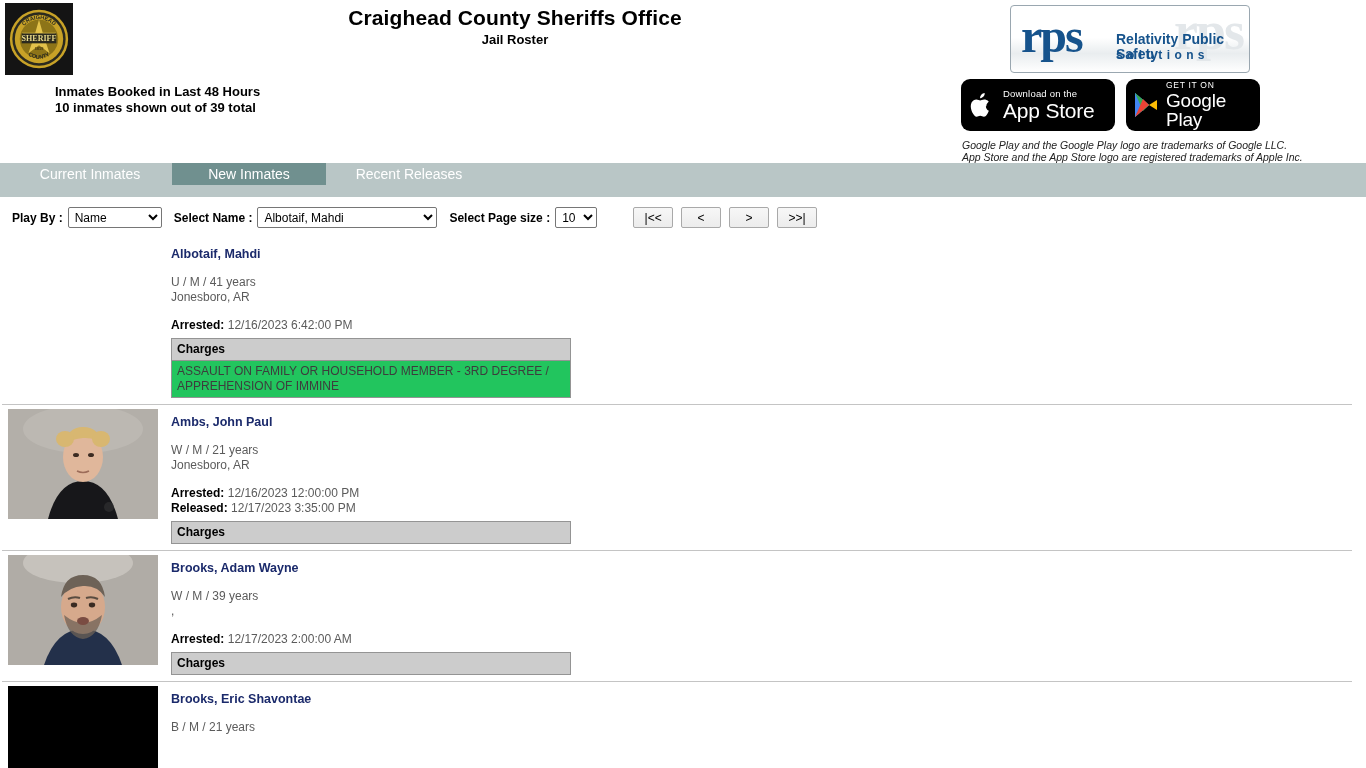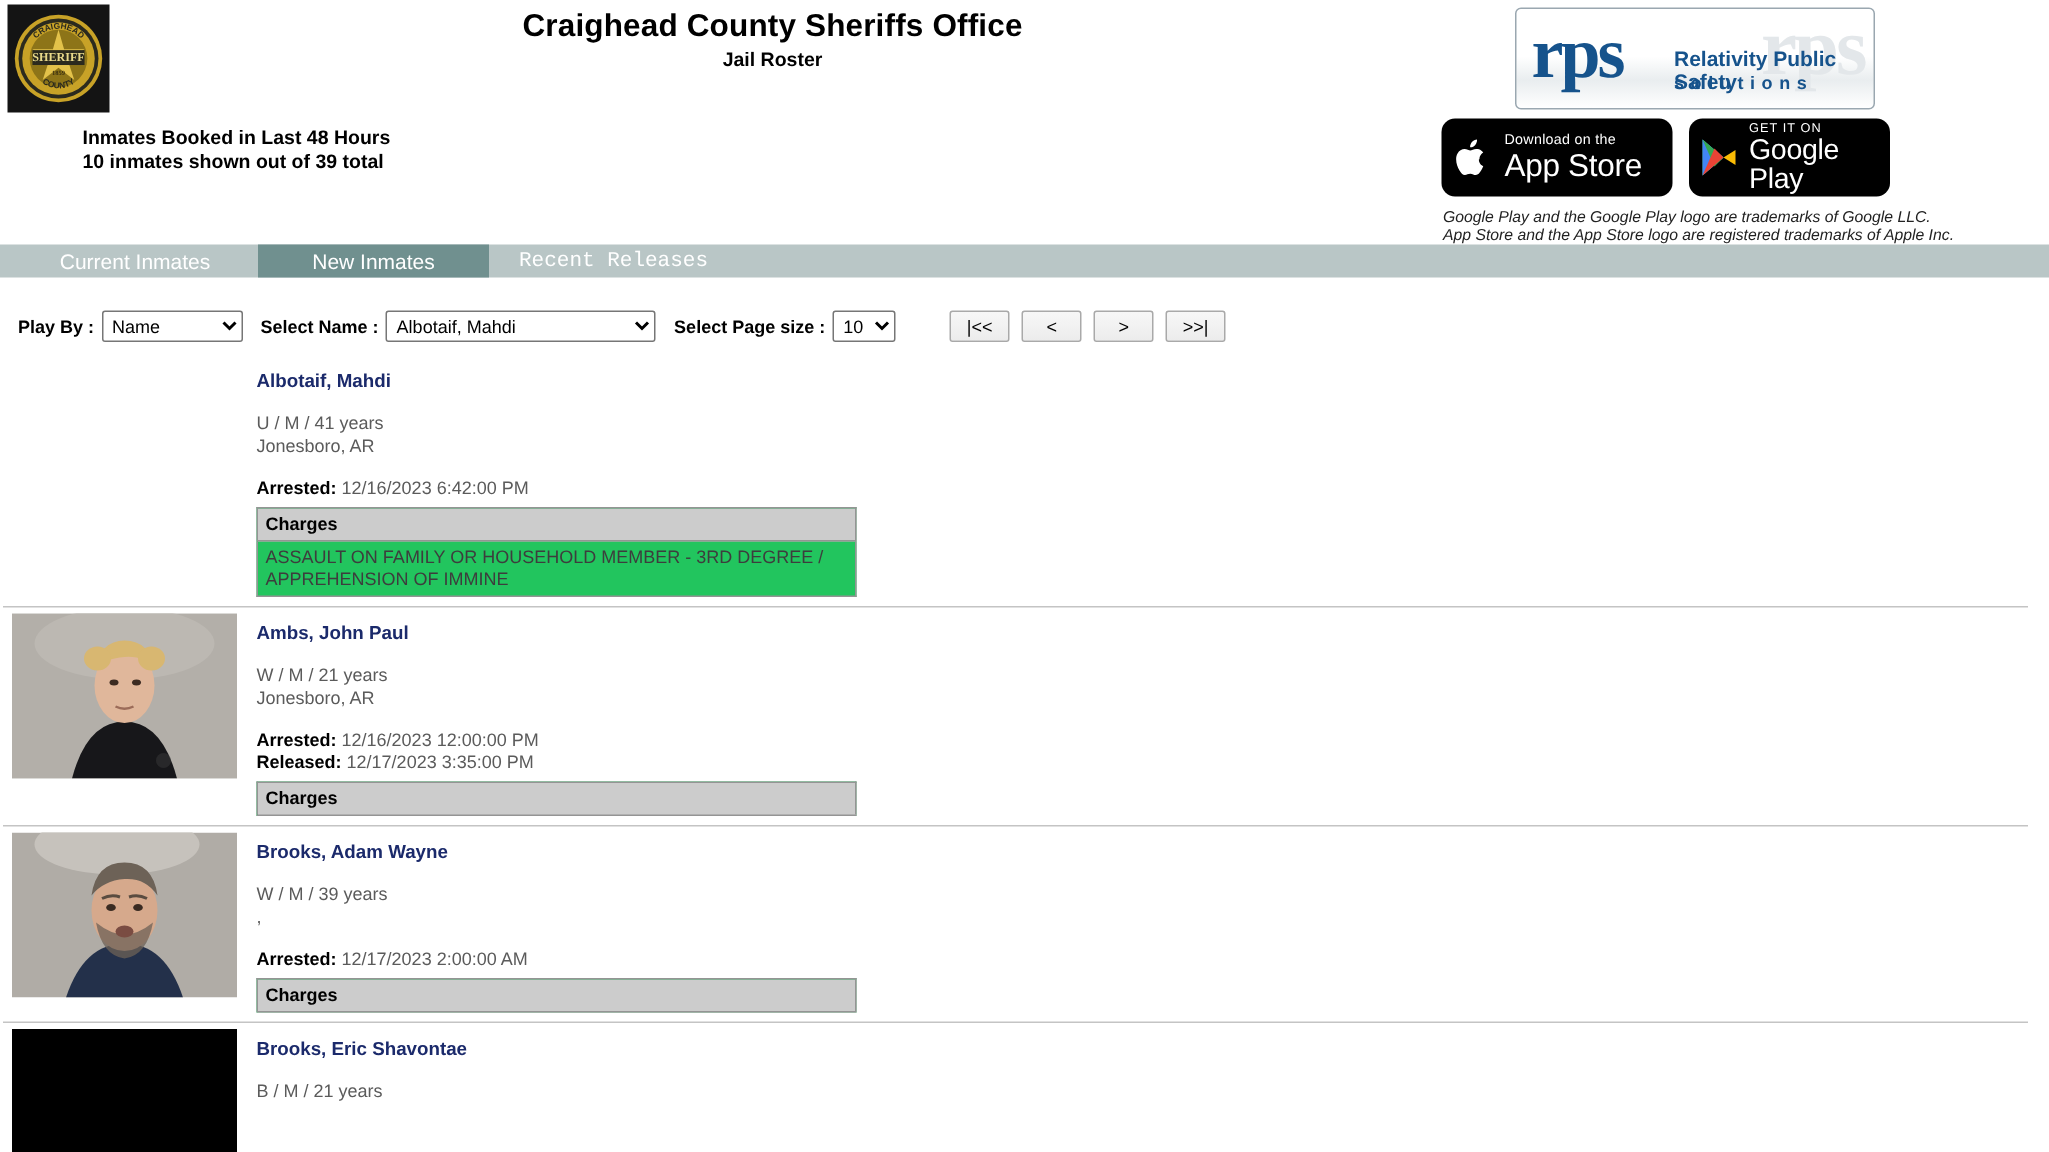--- a/index.html
+++ b/index.html
@@ -88,32 +88,32 @@
 
   .disclaimer { position: absolute; left: 962px; top: 139px; }
   .disclaimer div {
     font-size: 10.5px; font-style: italic; color: #222;
     line-height: 12px; white-space: nowrap;
   }
 
   
   .tab-bar {
     position: absolute; left: 0; top: 163px;
-    width: 1366px; height: 22px;
+    width: 1366px; height: 34px;
     background: #b9c6c6; display: flex; align-items: flex-start;
   }
   .tab {
     display: flex; align-items: center; justify-content: center;
     font-size: 14px; color: #ffffff; cursor: pointer;
     padding: 0 10px; height: 22px;
   }
   .tab.spacer-left { width: 8px; padding: 0; }
   .tab-current { width: 164px; }
   .tab-new { width: 154px; background: #70908f; }
-  .tab-recent { width: 166px; font-family: Liberation Mono, monospace; }
+  .tab-recent { width: 166px; }
 
   
   .toolbar {
     position: absolute; left: 0; top: 207px;
     display: flex; align-items: center; gap: 0px;
     font-size: 12px; font-weight: bold; color: #000;
   }
   .toolbar .lbl { margin-left: 12px; margin-right: 5px; white-space: nowrap; }
   .toolbar select {
     font-family: "Liberation Sans", sans-serif;

